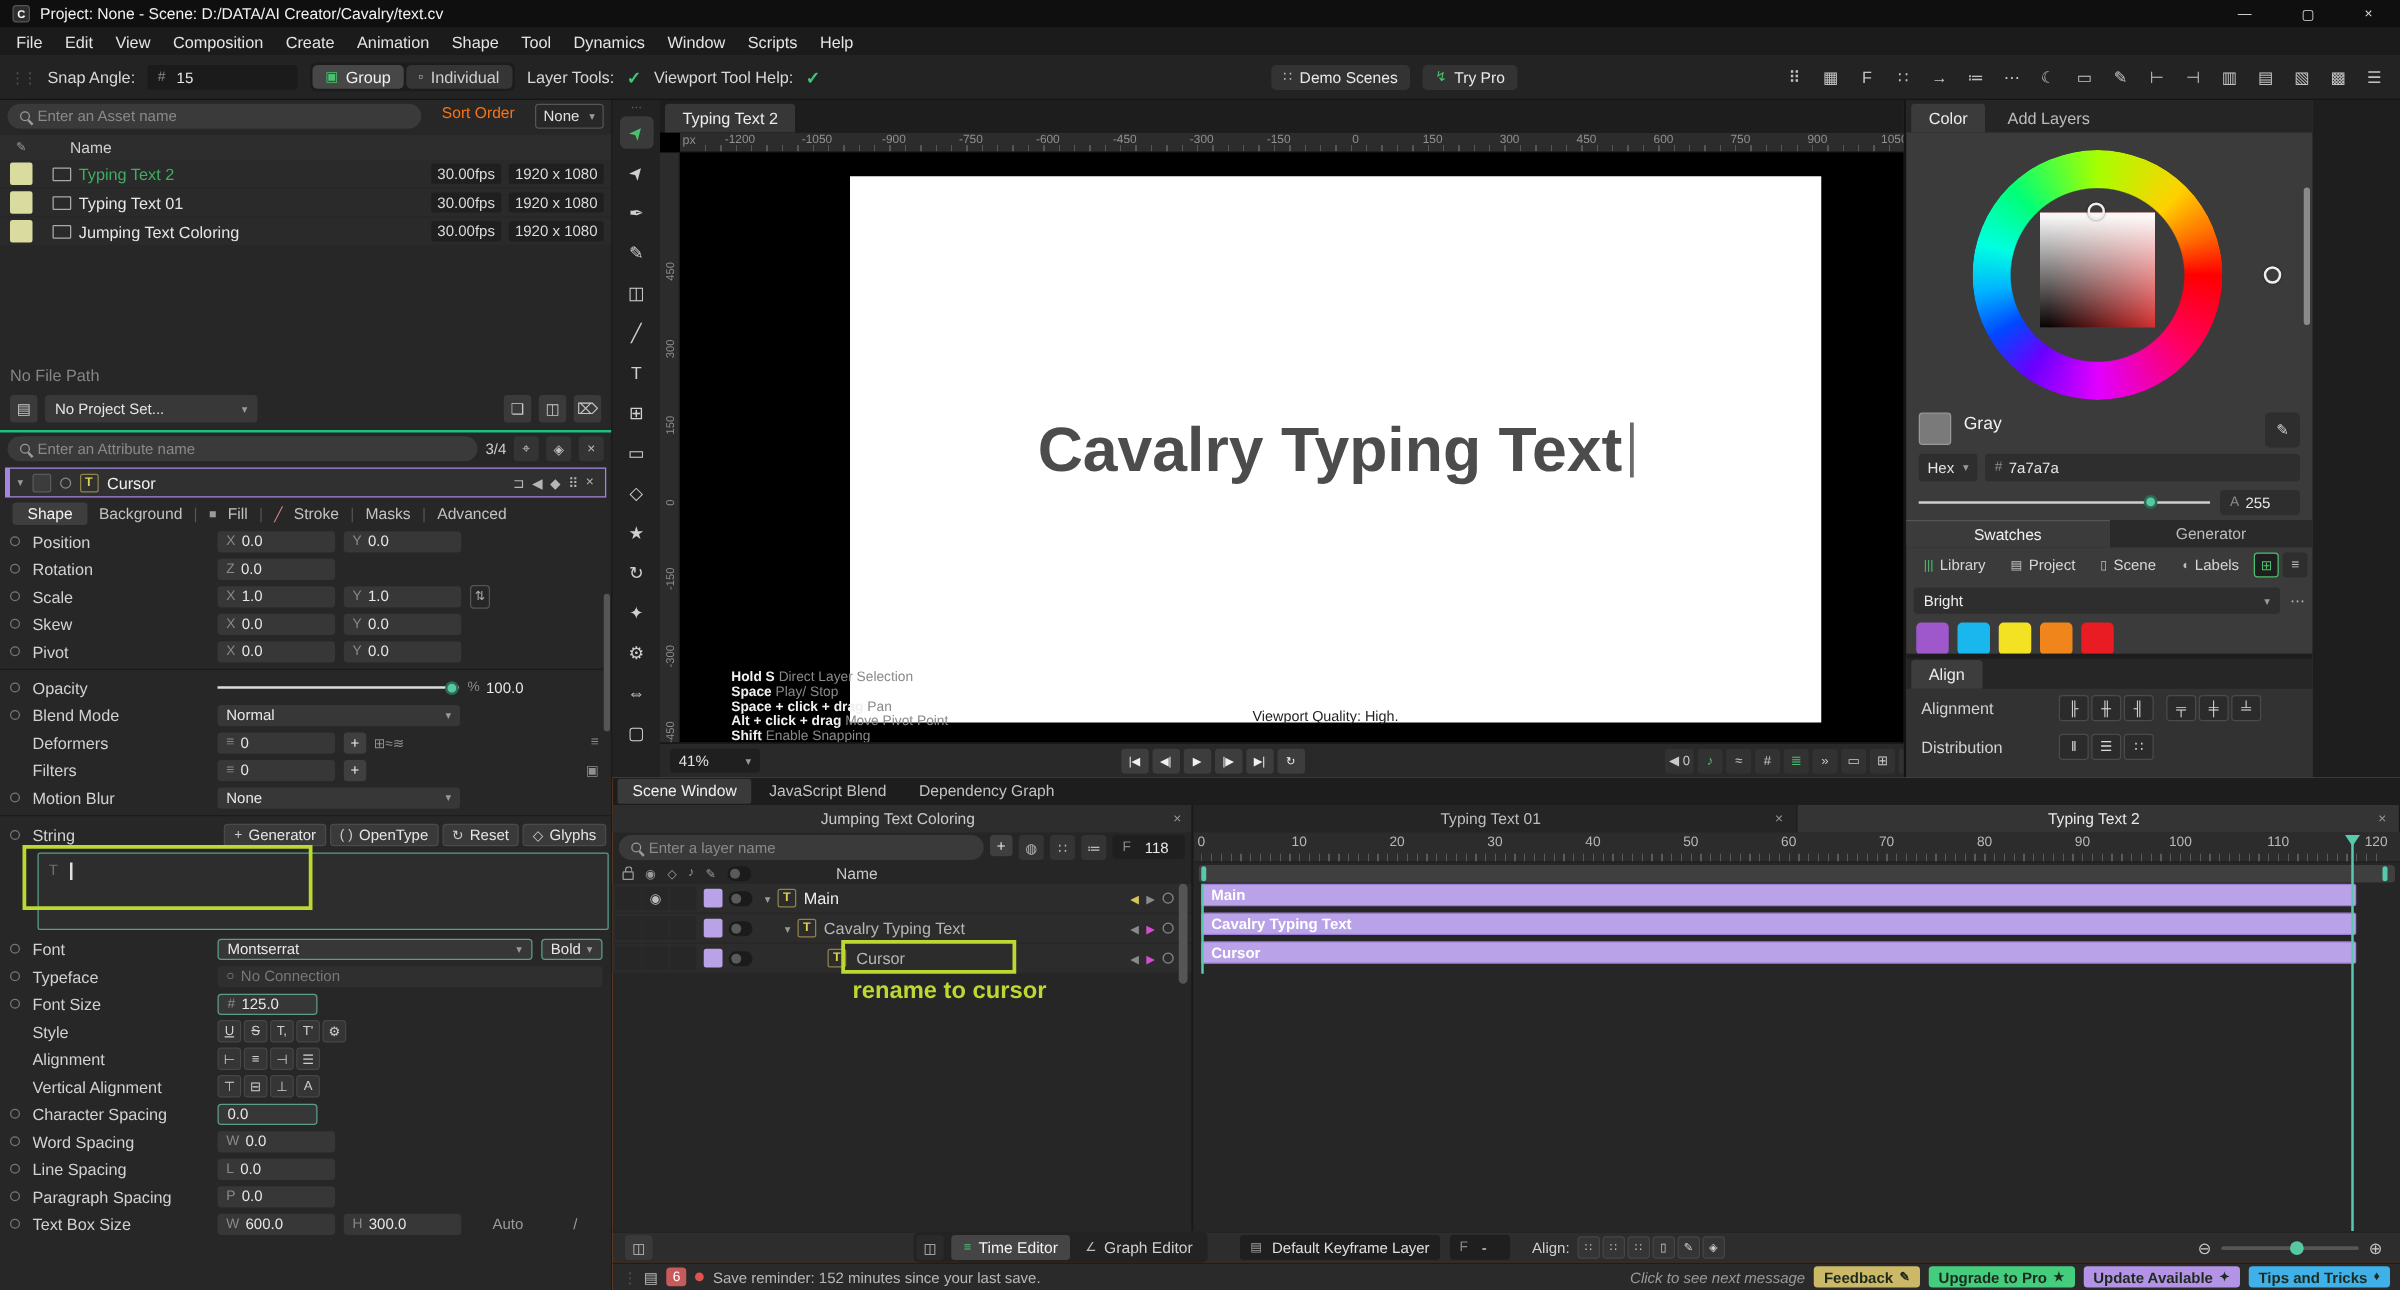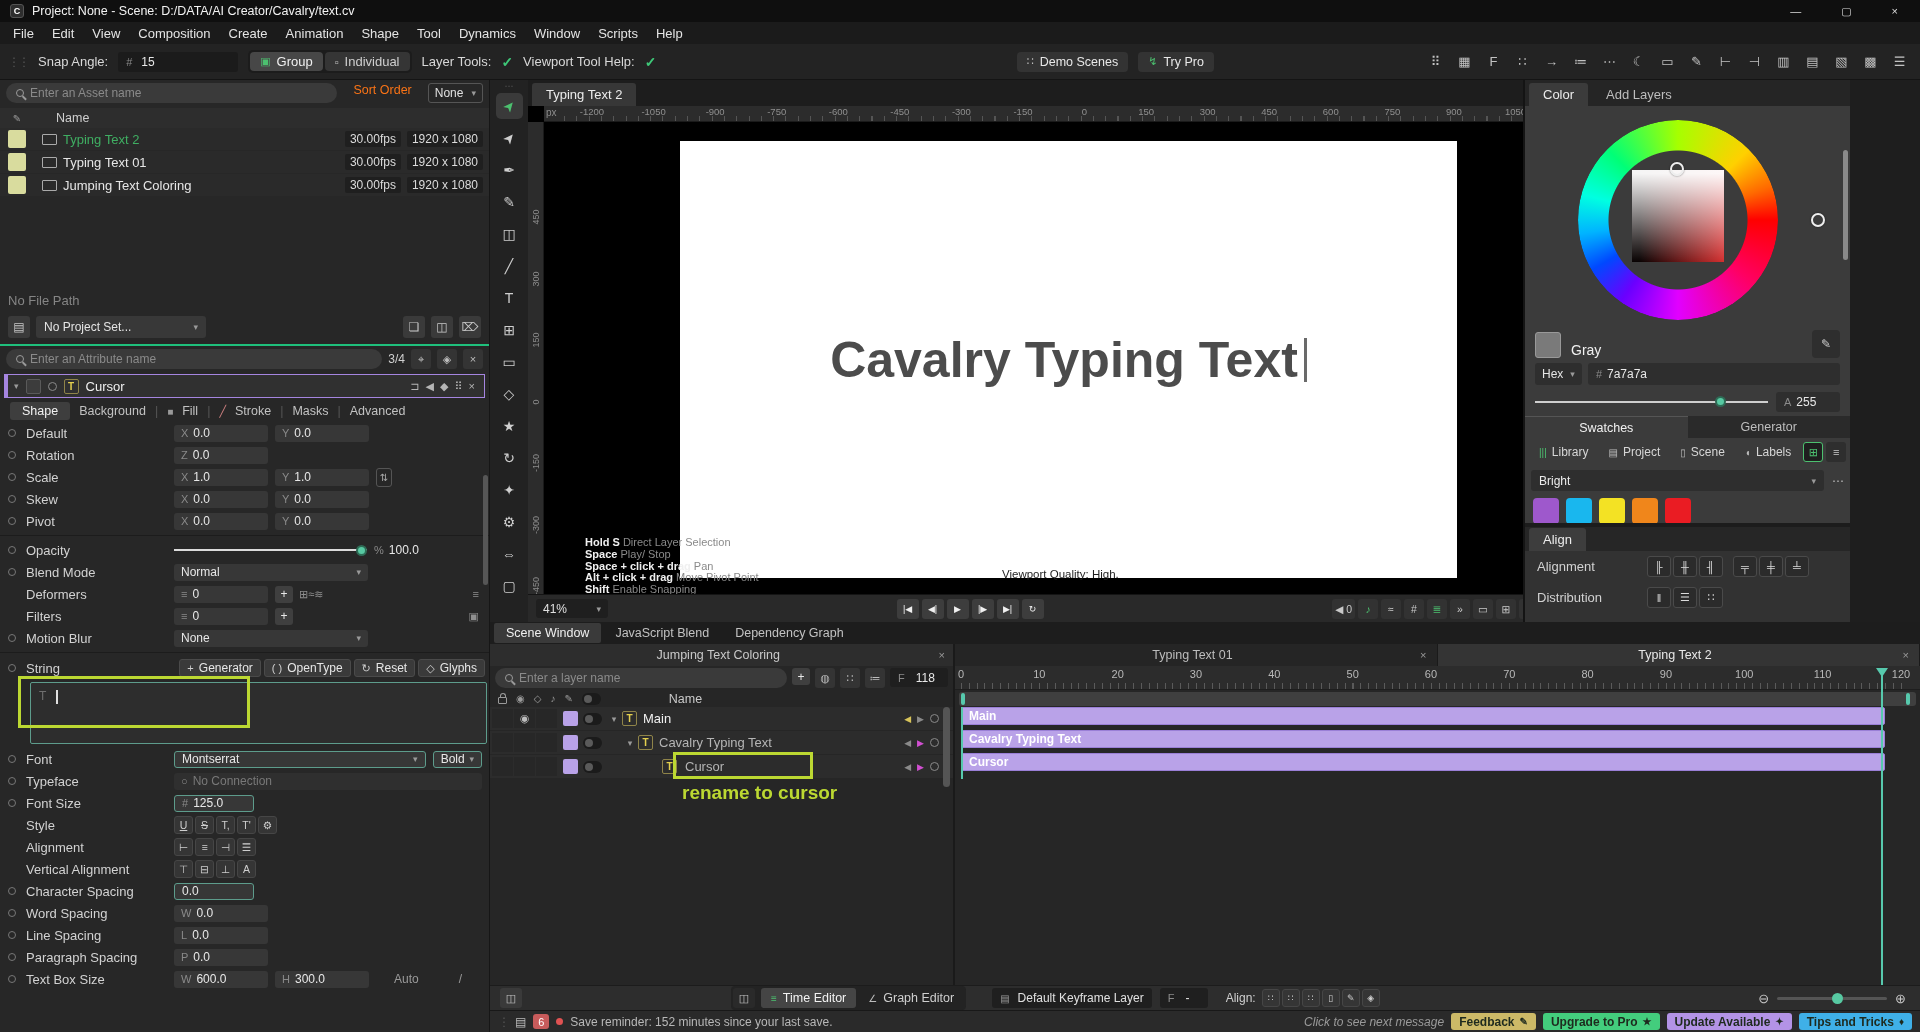--- a/index.html
+++ b/index.html
@@ -138,21 +138,21 @@
   
   #rightpanel{left:1523px;top:80px;width:327px;height:542px;background:#3b3b3b;position:absolute;border-left:2px solid #141414}
   #rightpanel .ptabbar{background:#252525}
   #rightpanel .ptab{background:#3b3b3b}
   #rightpanel .ptab.off{background:transparent;color:#bdbdbd}
   .wheelwrap{position:absolute;left:53px;top:40px;width:200px;height:200px}
   .hue{width:200px;height:200px;border-radius:50%;background:conic-gradient(from 0deg,#a6ff00,#ffd000 45deg,#ff6a00 70deg,#ff0000 90deg,#ff0062 130deg,#e100ff 180deg,#6a00ff 215deg,#0048ff 240deg,#00b4ff 262deg,#00ffe1 285deg,#00ff77 315deg,#a6ff00 360deg);
     -webkit-mask:radial-gradient(closest-side,transparent 69%,#000 70%);mask:radial-gradient(closest-side,transparent 69%,#000 70%)}
   .svbox{position:absolute;left:54px;top:50px;width:92px;height:92px;background:linear-gradient(to top,rgba(0,0,0,0),rgba(255,255,255,0.96) 96%),linear-gradient(to left,rgba(0,0,0,0),rgba(0,0,0,0.96) 92%),#d32f2f}
   .marker{position:absolute;width:14px;height:14px;border:2px solid #eee;border-radius:50%;box-shadow:0 0 2px rgba(0,0,0,.6)}
-  .grayrow{position:absolute;left:10px;top:250px;right:10px;display:flex;align-items:flex-end;gap:10px}
+  .grayrow{position:absolute;left:10px;top:250px;right:10px;display:flex;align-items:flex-start;gap:10px}
   .graysw{width:26px;height:26px;background:#7a7a7a;border:1px solid #999;border-radius:3px}
   .graylbl{font-size:14px;color:#f0f0f0;flex:1}
   .dropbtn{width:28px;height:28px;background:#2e2e2e;border-radius:4px;display:flex;align-items:center;justify-content:center;color:#d0d0d0}
   .hexrow{position:absolute;left:10px;top:283px;right:10px;display:flex;gap:6px;align-items:center}
   .hexdd{background:#2e2e2e;border-radius:3px;height:22px;display:flex;align-items:center;gap:7px;padding:0 7px;color:#e4e4e4}
   .hexfld{flex:1;background:#2e2e2e;border-radius:3px;height:22px;display:flex;align-items:center;padding:0 8px}
   .alpharow{position:absolute;left:10px;top:312px;right:10px;display:flex;align-items:center;gap:8px}
   .alphatrack{flex:1;height:2px;background:#cfcfcf;position:relative}
   .alphaknob{position:absolute;right:18%;top:-5px;width:11px;height:11px;border-radius:50%;background:#57c9a2;border:2px solid #2e6b55}
   .alphafld{background:#2e2e2e;border-radius:3px;height:20px;display:flex;align-items:center;padding:0 8px;width:64px}
@@ -429,21 +429,21 @@
       <span class="strokesl">╱</span>
     <span>Stroke</span>
     <span class="sep">|</span>
     <span>Masks</span>
     <span class="sep">|</span>
     <span>Advanced</span>
   </div>
 
   <div class="arow">
     <span class="kf"></span>
-    <span class="albl">Default</span>
+    <span class="albl">Position</span>
     <span class="fld w94">
         <i>X</i>
         <b>0.0</b>
       </span>
     <span class="fld w94">
         <i>Y</i>
         <b>0.0</b>
       </span>
   </div>
   <div class="arow">

